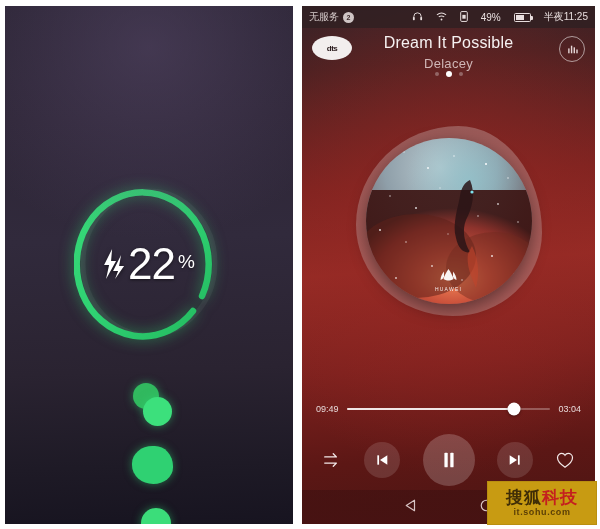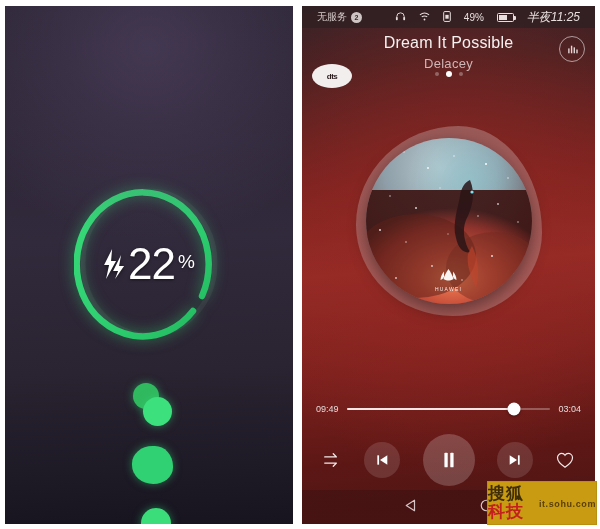--- a/index.html
+++ b/index.html
@@ -46,37 +46,37 @@
     position:absolute;left:302px;top:6px;width:293px;height:518px;
     background:
       radial-gradient(105% 70% at 50% 42%, rgba(150,40,36,.70) 0%, rgba(0,0,0,0) 70%),
       linear-gradient(175deg,#3a2328 0%,#4a2122 12%,#7d2320 34%,#962b25 50%,#7e211e 68%,#5c1715 85%,#4a1513 100%);
     overflow:hidden;color:#fff;
   }
 
   
   .statusbar{position:absolute;left:0;top:0;width:100%;height:22px;
     background:rgba(48,32,34,.82);display:flex;align-items:center;
-    padding:0 15px;box-sizing:border-box;font-size:10px;}
+    padding:0 7px;box-sizing:border-box;font-size:10px;}
   .sb-left{display:flex;align-items:center;gap:4px;color:#d8cdcd;}
   .sb-right{margin-left:auto;display:flex;align-items:center;gap:13px;color:#e8dede;}
   .sim-badge{display:inline-flex;align-items:center;justify-content:center;
     width:11px;height:11px;border-radius:50%;background:#cfc5c5;color:#3a2a2b;
     font-size:7px;font-weight:bold;}
   .sb-ico{display:inline-block;line-height:1;}
   .batt-ico{position:relative;display:inline-block;width:17px;height:9px;
     border:1.2px solid #e8dede;border-radius:1.5px;box-sizing:border-box;}
   .batt-ico:before{content:"";position:absolute;left:1px;top:1px;bottom:1px;width:8px;background:#e8dede;}
   .batt-ico:after{content:"";position:absolute;right:-3px;top:2px;width:2px;height:4px;background:#e8dede;border-radius:0 1px 1px 0;}
-  .sb-time{font-size:12px;font-style:italic;}
+  .sb-time{font-size:10px;}
 
   
   .ph-header{position:absolute;left:0;top:22px;width:100%;height:58px;}
   .dts-badge{position:absolute;left:10px;top:8px;width:40px;height:24px;border-radius:50%;
-    background:#f2eeee;display:flex;align-items:center;justify-content:center;margin-top:28px;}
+    background:#f2eeee;display:flex;align-items:center;justify-content:center;}
   .dts-badge span{font-size:8px;font-weight:bold;color:#2a1b1d;letter-spacing:-.5px;}
   .eq-badge{position:absolute;right:10px;top:8px;width:24px;height:24px;border-radius:50%;
     border:1.4px solid rgba(255,255,255,.55);display:flex;align-items:center;justify-content:center;}
   .song-title{position:absolute;left:0;right:0;top:6px;text-align:center;font-size:16px;
     font-weight:400;letter-spacing:.2px;color:#f6f1f1;}
   .song-artist{position:absolute;left:0;right:0;top:28px;text-align:center;font-size:13px;
     color:#cfb6b6;letter-spacing:.3px;}
   .dots{position:absolute;left:0;right:0;top:44px;display:flex;justify-content:center;gap:7px;}
   .dot{width:4px;height:4px;border-radius:50%;background:rgba(255,255,255,.3);}
   .dot.on{width:6px;height:6px;background:#fff;margin-top:-1px;}
@@ -109,21 +109,21 @@
   .sz-md{width:36px;height:36px;}
   .sz-lg{width:52px;height:52px;background:rgba(255,255,255,.2);}
 
   
   .navbar{position:absolute;left:0;bottom:0;width:100%;height:34px;
     background:linear-gradient(180deg,rgba(60,16,16,.55),rgba(70,18,18,.85));
     display:flex;align-items:center;justify-content:center;gap:60px;}
 
   
   .watermark{position:absolute;left:487px;top:481px;width:108px;height:42px;
-    background:#c89b12;display:flex;flex-direction:row;align-items:center;justify-content:center;
+    background:#c89b12;display:flex;flex-direction:column;align-items:center;justify-content:center;
     border:1px solid #b98f10;}
   .wm-top{font-size:17px;font-weight:bold;line-height:1.05;letter-spacing:1px;}
   .wm-a{color:#3f2d06;}
   .wm-b{color:#c41f1f;}
   .wm-bot{font-size:9px;font-weight:bold;color:#5b3f06;letter-spacing:.6px;margin-top:1px;}
 </style>
 </head>
 <body>
 
 <div class="screen">

